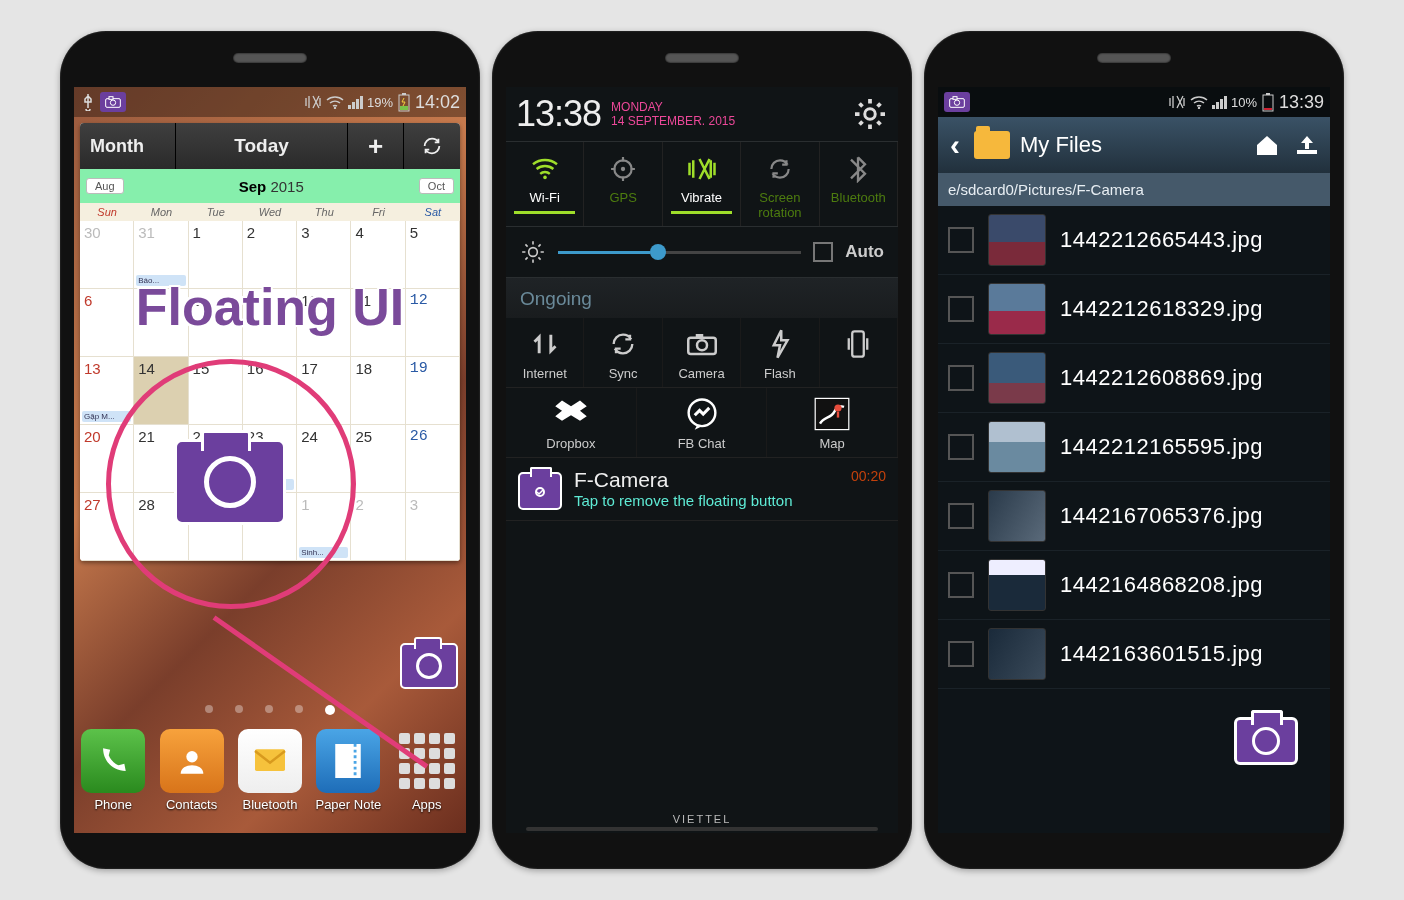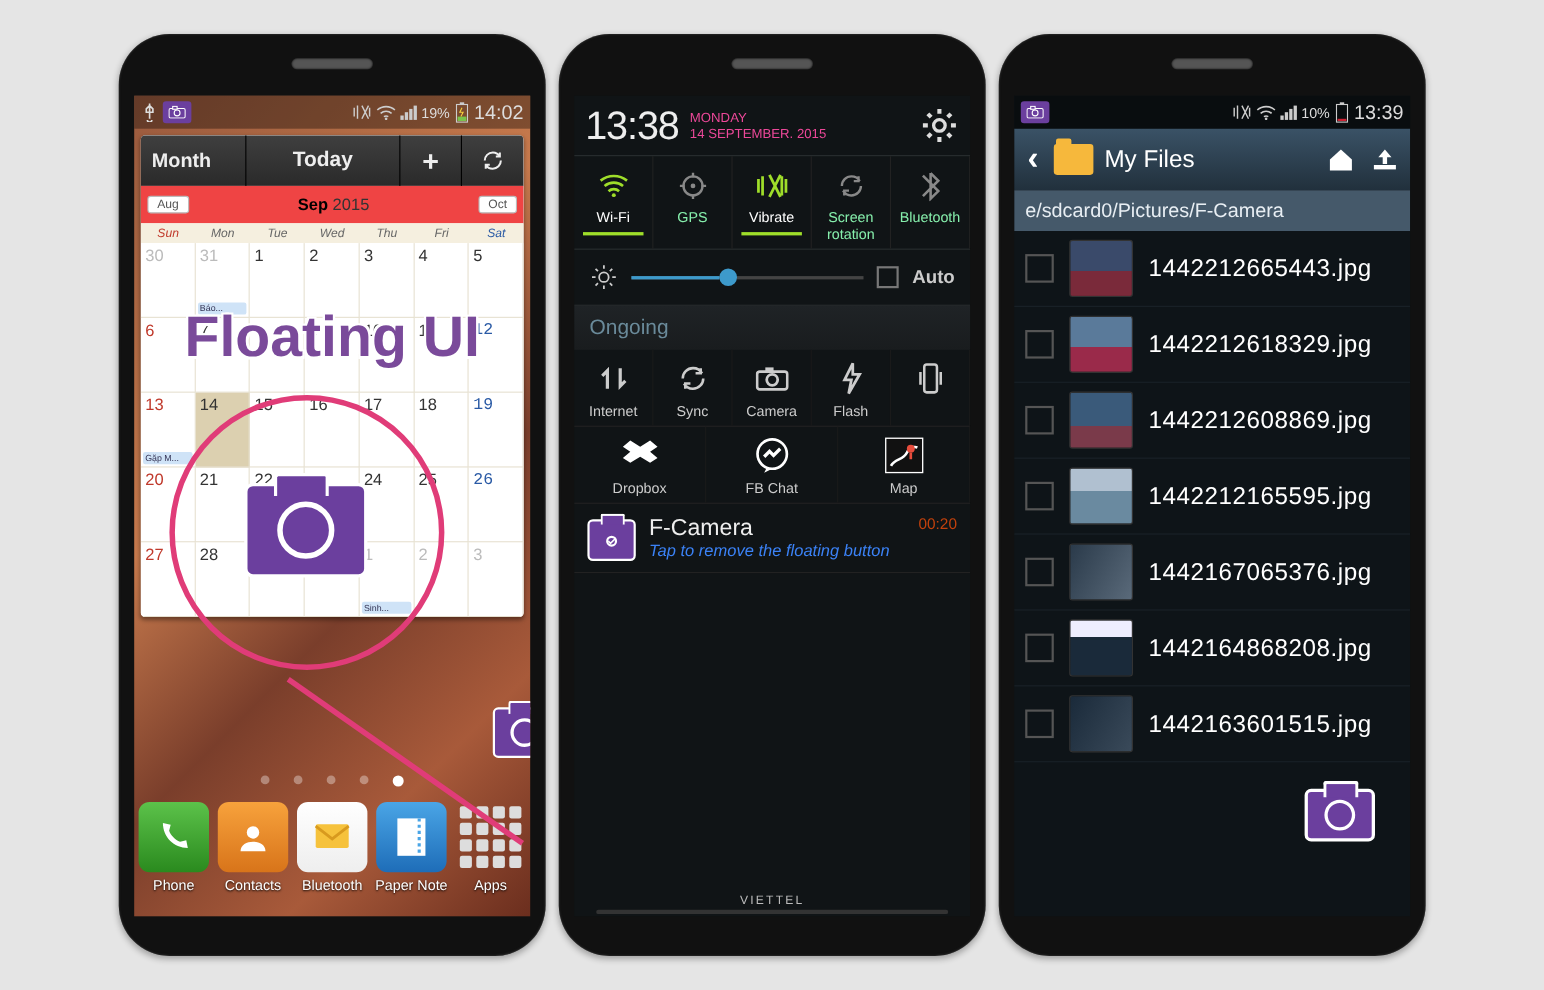--- a/index.html
+++ b/index.html
@@ -7,21 +7,21 @@
     background: #e5e5e5;
     font-family: -apple-system, "Helvetica Neue", Arial, sans-serif;
     width: 1404px;
     height: 900px;
     display: flex;
     align-items: center;
     justify-content: center;
     gap: 12px;
   }
   .phone {
-    width: 388px;
+    width: 420px;
     height: 838px;
     background: #111;
     border-radius: 46px;
     padding: 56px 14px 36px;
     position: relative;
     box-shadow: inset 0 0 2px #444, 0 2px 6px rgba(0,0,0,.3);
   }
   .speaker {
     position: absolute;
     top: 22px; left: 50%; transform: translateX(-50%);
@@ -64,21 +64,21 @@
   }
   .cal-top > div {
     display:flex; align-items:center; justify-content:center;
     border-right:1px solid #000;
   }
   .cal-top .month-btn { width:96px; font-weight:bold; font-size:18px; justify-content:flex-start; padding-left:10px;}
   .cal-top .today-btn { flex:1; font-size:19px; font-weight:bold;}
   .cal-top .icon-btn { width:56px; font-size:26px; font-weight:bold;}
   .cal-head {
     display:flex; align-items:center; justify-content:space-between;
-    background:#ef4444; height:34px; padding:0 6px; font-size:15px;
+    background:#86efac; height:34px; padding:0 6px; font-size:15px;
   }
   .cal-head .navbtn { background:#fff; border:1px solid #bbb; border-radius:3px; padding:1px 8px; font-size:11px; color:#555;}
   .cal-head .title { color:#333; }
   .cal-head .title b { color:#000; }
   .cal-dow { display:grid; grid-template-columns:repeat(7,1fr); background:#f5efdf; font-size:11px; color:#666; }
   .cal-dow div { text-align:center; padding:3px 0;font-style:italic; }
   .cal-dow div:first-child { color:#c0392b; }
   .cal-dow div:last-child { color:#2a5aa5; }
   .cal-grid { display:grid; grid-template-columns:repeat(7,1fr); grid-auto-rows:68px; background:#fff; }
   .cal-cell { border-right:1px solid #e6e0d0; border-bottom:1px solid #e6e0d0; padding:3px 4px; font-size:15px; color:#333; position:relative;}
@@ -132,57 +132,57 @@
   .apps-grid { display:grid; grid-template-columns:repeat(4,1fr); grid-template-rows:repeat(4,1fr); gap:4px; width:56px; height:56px; }
   .apps-grid span { background:#ddd; border-radius:2px; }
 
   
   .p2 .screen { background:#101416; }
   .shade-top { display:flex; align-items:center; padding:6px 10px; gap:10px; }
   .shade-time { font-size:36px; color:#eee; font-weight:300; letter-spacing:-1px;}
   .shade-date { font-size:12px; color:#ec4899; line-height:1.2; flex:1;}
   .gear { width:36px; height:36px; }
   .toggle-row { display:flex; border-top:1px solid #2a2e30; border-bottom:1px solid #2a2e30;}
-  .toggle { flex:1; text-align:center; padding:10px 0 6px; color:#86efac; font-size:13px; border-right:1px solid #222;}
+  .toggle { flex:1; text-align:center; padding:10px 0 6px; color:#4d7c0f; font-size:13px; border-right:1px solid #222;}
   .toggle.active { color:#fff; }
   .toggle .ticon { height:34px; display:flex; align-items:center; justify-content:center; margin-bottom:4px;}
   .toggle.active .underline { height:3px; background:#9fde2a; margin:6px 8px 0;}
   .brightness { display:flex; align-items:center; padding:12px 14px; gap:12px; border-bottom:1px solid #2a2e30;font-weight:bold;}
   .slider-track { flex:1; height:3px; background:#444; position:relative;}
   .slider-fill { position:absolute; left:0; top:0; height:3px; background:#3d9acb; width:38%;}
   .slider-thumb { position:absolute; left:38%; top:-7px; width:16px; height:16px; background:#3d9acb; border-radius:50%;}
   .chk { width:20px; height:20px; border:2px solid #777;}
   .ongoing { color:#6a8a9a; font-size:19px; padding:10px 14px 8px; background: linear-gradient(#1f2326,#191c1e);}
   .og-row { display:flex; border-bottom:1px solid #222;}
   .og-cell { flex:1; text-align:center; padding:6px 0; color:#ccc; font-size:13px; border-right:1px solid #1a1a1a;}
   .og-cell .oicon { height:40px; display:flex; align-items:center; justify-content:center; margin-bottom:2px;}
   .og-cell.ghiam .oicon { background:#1da4d6; width:46px; height:46px; margin:0 auto 2px; border-radius:4px;}
   .notif {
     display:flex; gap:12px; padding:10px 12px; border-bottom:1px solid #222; align-items:flex-start;
   }
   .notif .nicon { width:44px; height:38px; background:#6b3f9e; border-radius:5px; border:2px solid #fff; margin-top:4px; position:relative; display:flex;align-items:center;justify-content:center;}
   .notif .nicon::before { content:""; position:absolute; top:-7px; left:10px; width:18px; height:8px; background:#6b3f9e; border:2px solid #fff; border-bottom:none; border-radius:2px 2px 0 0;}
   .notif .ntitle { color:#eee; font-size:21px; }
-  .notif .nsub { color:#3b82f6; font-size:15px;font-style:italic; }
+  .notif .nsub { color:#5eead4; font-size:15px; }
   .notif .ntime { color:#c2410c; font-size:14px; margin-left:auto;}
   .carrier { position:absolute; bottom:8px; left:0; right:0; text-align:center; color:#bbb; font-size:11px; letter-spacing:2px;}
   .handle-bar { position:absolute; bottom:2px; left:20px; right:20px; height:4px; background:#333; border-radius:2px;}
 
   
   .p3 .screen { background:#0e1418; }
   .mf-bar {
     height:56px; background:linear-gradient(#3a5266,#21303c);
     display:flex; align-items:center; gap:10px; padding:0 8px; color:#fff; font-size:22px;
   }
   .mf-bar .back { font-size:30px; font-weight:bold; padding:0 4px;}
   .folder-ic { width:36px; height:28px; background:#f6b83c; border-radius:3px; position:relative;}
   .folder-ic::before{content:"";position:absolute;top:-5px;left:2px;width:14px;height:6px;background:#f6b83c;border-radius:2px 2px 0 0;}
   .mf-title { flex:1; }
   .mf-ic { width:30px; height:30px; display:flex; align-items:center; justify-content:center;}
-  .mf-path { background:#45596a; color:#e8eef3; font-size:18px; padding:8px 10px;}
+  .mf-path { background:#45596a; color:#e8eef3; font-size:15px; padding:8px 10px;}
   .file-list { }
   .file-row {
     display:flex; align-items:center; gap:14px; padding:8px 10px;
     border-bottom:1px solid #1a2228;
   }
   .file-chk { width:26px; height:26px; border:2px solid #555; }
   .thumb {
     width:58px; height:52px; border-radius:3px;
     background:linear-gradient(135deg,#4a6a8a,#8a6a5a);
     border:1px solid #333;

